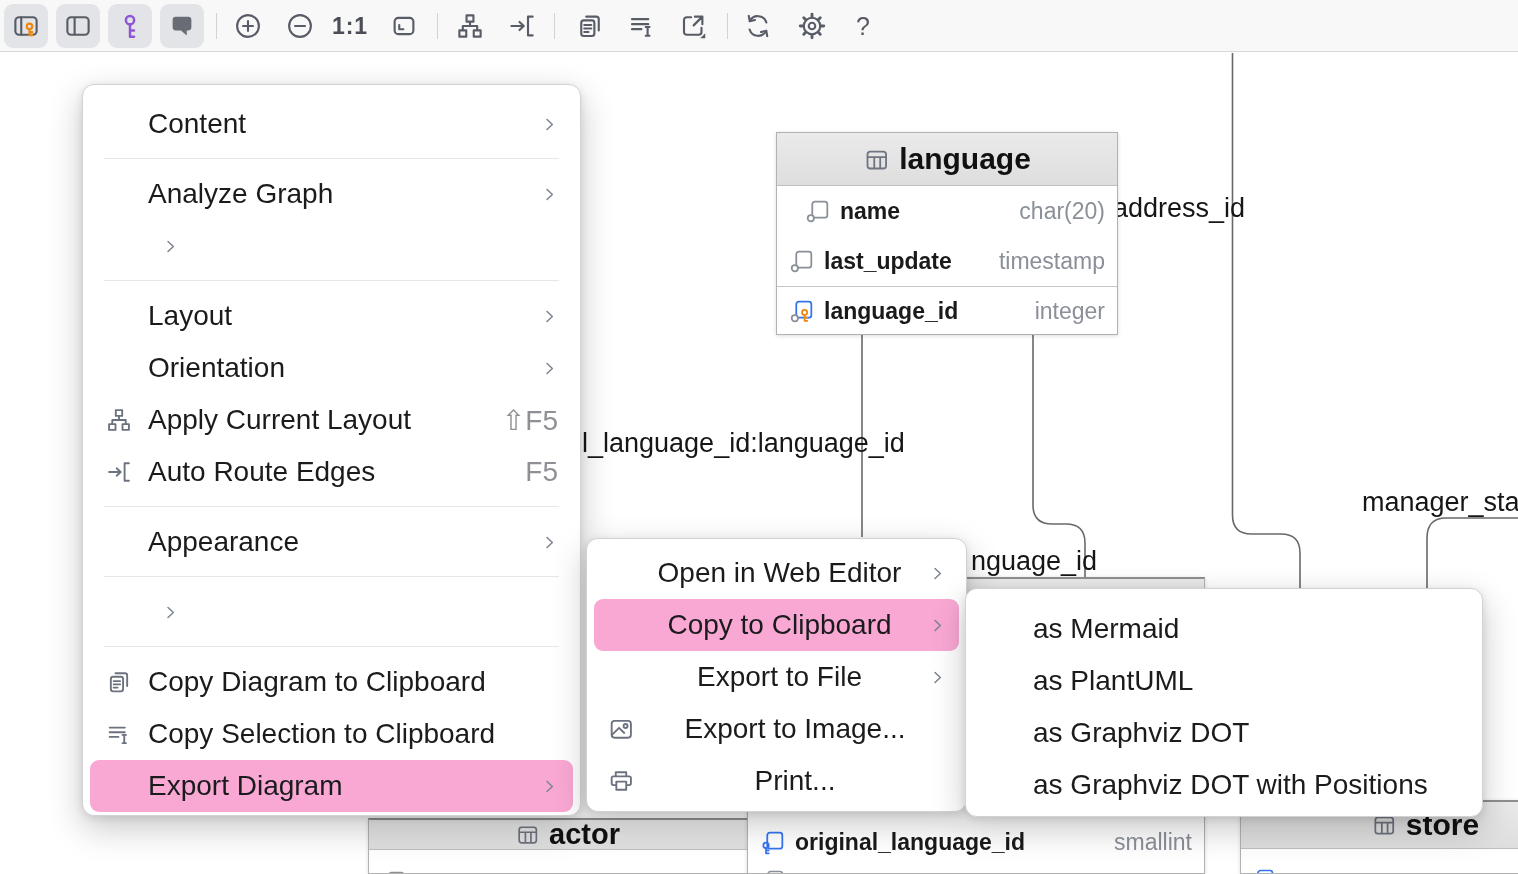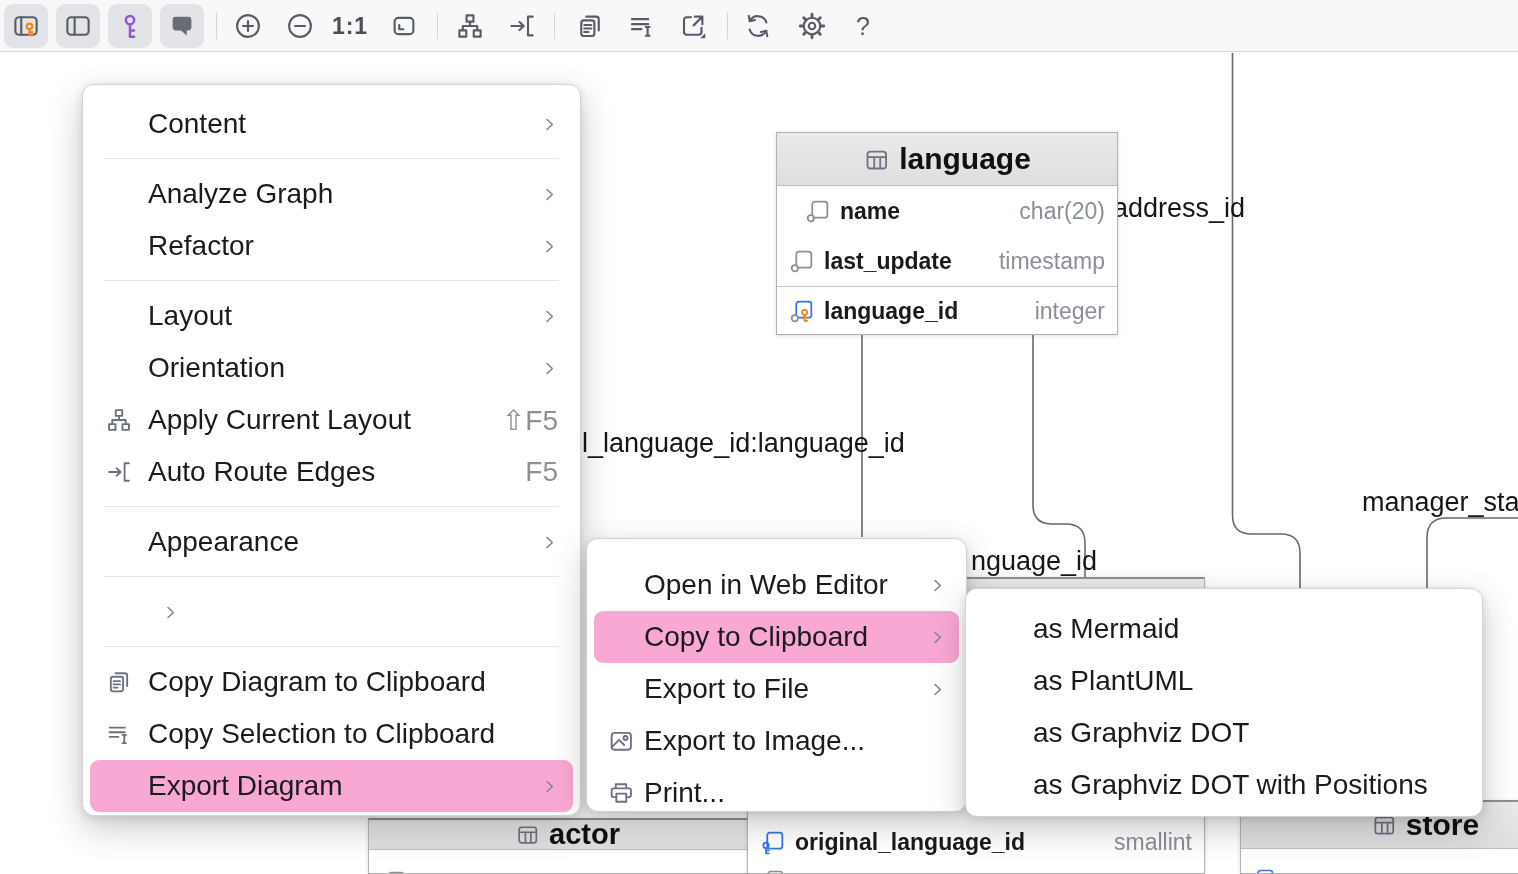--- a/index.html
+++ b/index.html
@@ -29,21 +29,21 @@
   .trow { display:flex; align-items:center; padding:0 12px; gap:8px; }
   .cname { font-weight:700; font-size:23px; color:#1a1a1a; white-space:nowrap; }
   .ctype { margin-left:auto; font-size:23px; color:#8a8f98; white-space:nowrap; }
   .rowsep { height:1px; background:#c6c6c6; }
   .cut-top { border-top:2px solid #8f8f8f; }
 
   
   .menu { position:absolute; background:#ffffff; border:1px solid #d2d2d5; border-radius:12px;
     box-shadow:0 12px 34px rgba(0,0,0,.22), 0 2px 8px rgba(0,0,0,.10); }
   #menu1 { left:82px; top:84px; width:499px; height:732px; padding:13px 0 7px; z-index:10; }
-  #menu2 { left:586px; top:538px; width:381px; height:274px; padding:20px 0 2px; z-index:11; }
+  #menu2 { left:586px; top:538px; width:381px; height:274px; padding:8px 0 2px; z-index:11;text-align:center; }
   #menu3 { left:965px; top:588px; width:518px; height:229px; padding:14px 0 7px; z-index:12; }
   .mi { height:52px; display:flex; align-items:center; padding:0 22px; font-size:28px; color:#1b1b1e; }
   .mi .ic { width:43px; flex:0 0 43px; display:flex; align-items:center; }
   #menu2 .mi { padding:0 20px; }
   #menu2 .mi .ic { width:37px; flex:0 0 37px; }
   #menu3 .mi .ic { width:45px; flex:0 0 45px; }
   .mi .lb { flex:1 1 auto; white-space:nowrap; }
   .mi .sc { color:#8e9096; margin-left:4px; white-space:nowrap; }
   .mi .ch { margin-left:14px; display:flex; }
   .mi.hl { background:#f9a8d4; border-radius:9px; margin:0 7px; padding:0 15px; }
@@ -335,21 +335,20 @@
       <span class="ic"></span>
         <span class="lb">Analyze Graph</span>
       <span class="ch">
           <svg width="17" height="17" viewBox="0 0 24 24">
             <polyline points="8.5,5 16,12 8.5,19" fill="none" stroke="#7e8593" stroke-width="2.2" stroke-linecap="round" stroke-linejoin="round"></polyline>
           </svg>
         </span>
     </div>
     <div class="mi">
       <span class="ic"></span>
-        <span class="lb">Refactor</span>
       <span class="ch">
           <svg width="17" height="17" viewBox="0 0 24 24">
             <polyline points="8.5,5 16,12 8.5,19" fill="none" stroke="#7e8593" stroke-width="2.2" stroke-linecap="round" stroke-linejoin="round"></polyline>
           </svg>
         </span>
     </div>
     <div class="msep"></div>
     <div class="mi">
       <span class="ic"></span>
         <span class="lb">Layout</span>

